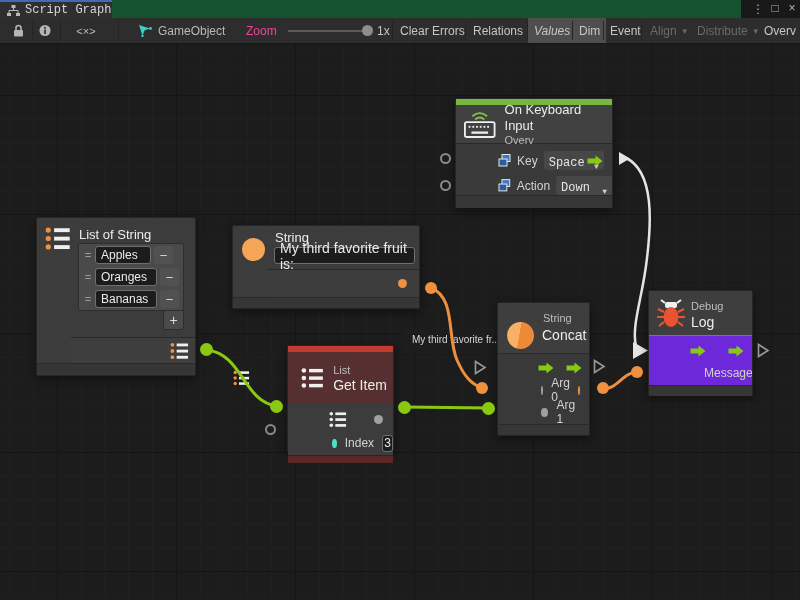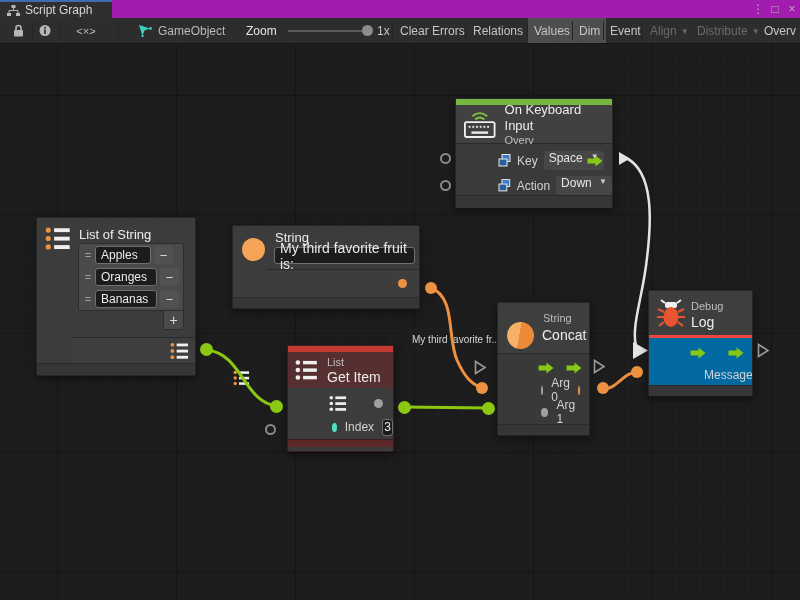--- a/index.html
+++ b/index.html
@@ -2,21 +2,21 @@
 <html><head>
 <meta charset="utf-8">
 <style>
   * { margin:0; padding:0; box-sizing:border-box; }
   html,body { width:800px; height:600px; overflow:hidden; background:#111; }
   body { font-family:"Liberation Sans", sans-serif; -webkit-font-smoothing:antialiased; }
   .app { position:relative; width:800px; height:600px; background:#191919; overflow:hidden; }
   .abs { position:absolute; }
 
   
-  .tabbar { position:absolute; left:0; top:0; width:800px; height:18px; background:#a21caf; }
+  .tabbar { position:absolute; left:0; top:0; width:741px; height:18px; background:#14532d;font-family:Liberation Mono, monospace; }
   .tab { position:absolute; left:0; top:0; width:112px; height:18px; background:#2f2f2f;
          border-top:2px solid #3e6db5; display:flex; align-items:center; gap:5px; padding-left:7px; }
   .tab-title { font-size:12px; color:#d6d6d6; }
   .winctl { position:absolute; top:0; height:18px; display:flex; align-items:center; justify-content:center;
             width:20px; color:#b4b4b4; font-size:12px; }
 
   
   .toolbar { position:absolute; left:0; top:18px; width:800px; height:26px; background:#2d2d2d;
              border-bottom:1px solid #161616; }
   .tbtn { position:absolute; top:0; height:25px; display:flex; align-items:center; justify-content:center;
@@ -48,21 +48,21 @@
   .node-header { position:relative; display:flex; align-items:center; }
   .ncat { font-size:11px; color:#bdbdbd; line-height:13px; }
   .ntitle { font-size:13px; color:#ececec; line-height:16px; }
   .ntitle.big { font-size:14px; }
   .node-footer { background:#363636; border-top:1px solid #2a2a2a; }
   .nrow { position:relative; display:flex; align-items:center; font-size:12px; color:#d2d2d2;margin-left:34px; }
 
   .field { background:#1c1c1c; border:1px solid #6f6f6f; border-radius:3px; color:#eaeaea;
            font-size:12px; display:flex; align-items:center; padding:0 5px; height:18px; }
   .dropdown { background:#474747; border-radius:3px; color:#e6e6e6; font-size:12px; height:19px;
-              display:flex; align-items:flex-start; justify-content:space-between; padding:0 5px; }
+              display:flex; align-items:flex-end; justify-content:space-between; padding:0 5px;font-family:Liberation Mono, monospace; }
   .dropdown .caret { color:#cfcfcf; }
 
   
   .port { position:absolute; border-radius:50%; z-index:4; }
   .port.green { width:13px; height:13px; background:#8bc812; }
   .port.orange { width:12px; height:12px; background:#ee9140; }
   .port.hollow { width:11px; height:11px; border:2px solid #8a8a8a; background:transparent; }
   .dot { border-radius:50%; display:inline-block; }
   .dot.gray { width:9px; height:9px; background:#a0a0a0; }
   .dot.teal { width:9px; height:9px; background:#4fe0c4; }
@@ -126,31 +126,31 @@
 
     <div class="tbtn" style="left:132px;">
       <svg width="14" height="13" viewBox="0 0 14 13" style="margin-right:6px;">
         <path d="M1 1 L12 4.5 L6.5 6.5 L4.5 12 Z" fill="#3ecfc0"></path>
         <circle cx="12.5" cy="4.5" r="1.4" fill="#3ecfc0"></circle>
         <circle cx="4.5" cy="12" r="1.2" fill="#3ecfc0"></circle>
       </svg>
       <span style="color:#b9b9b9;">GameObject</span>
     </div>
 
-    <div class="tbtn" style="left:240px;color:#e5e5e5;">Zoom</div>
+    <div class="tbtn" style="left:240px;color:#ec4899;">Zoom</div>
     <div class="zoom-track" style="left:288px;width:80px;"></div>
     <div class="zoom-handle" style="left:362px;top:7px;"></div>
     <div class="tbtn" style="left:375px;padding:0 2px;">1x</div>
 
     <div class="tsep" style="left:392px;"></div>
     <div class="tbtn" style="left:394px;">Clear Errors</div>
     <div class="tsep" style="left:465px;"></div>
     <div class="tbtn" style="left:467px;">Relations</div>
     <div class="tsep" style="left:527px;"></div>
-    <div class="tbtn active" style="left:528px;">Values</div>
+    <div class="tbtn active" style="left:528px;font-style:italic;">Values</div>
     <div class="tsep" style="left:572px;"></div>
     <div class="tbtn active" style="left:573px;">Dim</div>
     <div class="tsep" style="left:603px;"></div>
     <div class="tbtn" style="left:604px;">Event</div>
     <div class="tsep" style="left:641px;"></div>
     <div class="tbtn disabled" style="left:644px;">
       <span>Align</span>
       <span class="caret">▼</span>
     </div>
     <div class="tbtn disabled" style="left:691px;">
@@ -307,21 +307,21 @@
         </div>
         <div class="nrow" style="height:28px;background:#3d3d3d;border-top:1px solid #2a2a2a;justify-content:flex-end;padding-right:12px;">
           <span class="dot sorange"></span>
         </div>
         <div class="node-footer" style="height:11px;"></div>
       </div>
       <div class="port orange" style="left:425px;top:282px;"></div>
 
       <div class="node" style="left:287px;top:345px;width:107px;height:107px;border-color:#3a1d1d;">
         <div class="node-colorbar" style="background:#c23a30;"></div>
-        <div class="node-header" style="height:36px;background:#563030;padding-left:7px;gap:9px;">
+        <div class="node-header" style="height:52px;background:#563030;padding-left:7px;gap:9px;justify-content:center;">
           <svg width="23" height="22" viewBox="0 0 20 19">
             <g fill="#efefef">
                 <circle cx="2.5" cy="3" r="2"></circle>
                 <rect x="7" y="1.6" width="12" height="3"></rect>
                <circle cx="2.5" cy="9.5" r="2"></circle>
                 <rect x="7" y="8.1" width="12" height="3"></rect>
                <circle cx="2.5" cy="16" r="2"></circle>
                 <rect x="7" y="14.6" width="12" height="3"></rect>
               </g>
           </svg>
@@ -397,21 +397,21 @@
         <div style="position:relative;height:44px;background:#3e3e3e;">
           <svg class="abs" style="left:8px;top:8px;" width="28" height="30" viewBox="0 0 28 30">
             <path d="M8 4 l-4 -3 M20 4 l4 -3" stroke="#f0f0f0" stroke-width="2"></path>
             <rect x="8" y="3" width="12" height="6" rx="2" fill="#f0f0f0"></rect>
             <path d="M7 13 L1 10 M7 18 L0 18 M7 23 L2 27 M21 13 L27 10 M21 18 L28 18 M21 23 L26 27" stroke="#e8542f" stroke-width="2.2"></path>
             <ellipse cx="14" cy="18" rx="7.5" ry="10" fill="#e8542f"></ellipse>
           </svg>
           <div class="ncat abs" style="left:42px;top:9px;">Debug</div>
           <div class="ntitle big abs" style="left:42px;top:23px;">Log</div>
         </div>
-        <div style="background:#0369a1;border-top:3px solid #ef4444;height:50px;padding-top:4px;">
+        <div style="background:#6d28d9;border-top:1px solid #ef4444;height:50px;padding-top:4px;">
           <div class="nrow" style="height:22px;padding:0 7px;">
             <svg width="17" height="12" viewBox="0 0 16 12">
               <path d="M0 3.5 h8 V0.5 l7 5.5 -7 5.5 V8.5 H0z" fill="#86c814"></path>
             </svg>
             <svg width="17" height="12" viewBox="0 0 16 12" style="margin-left:auto;">
               <path d="M0 3.5 h8 V0.5 l7 5.5 -7 5.5 V8.5 H0z" fill="#86c814"></path>
             </svg>
           </div>
           <div class="nrow" style="height:22px;padding:0 12px;gap:9px;">
             <span class="dot gray"></span>

